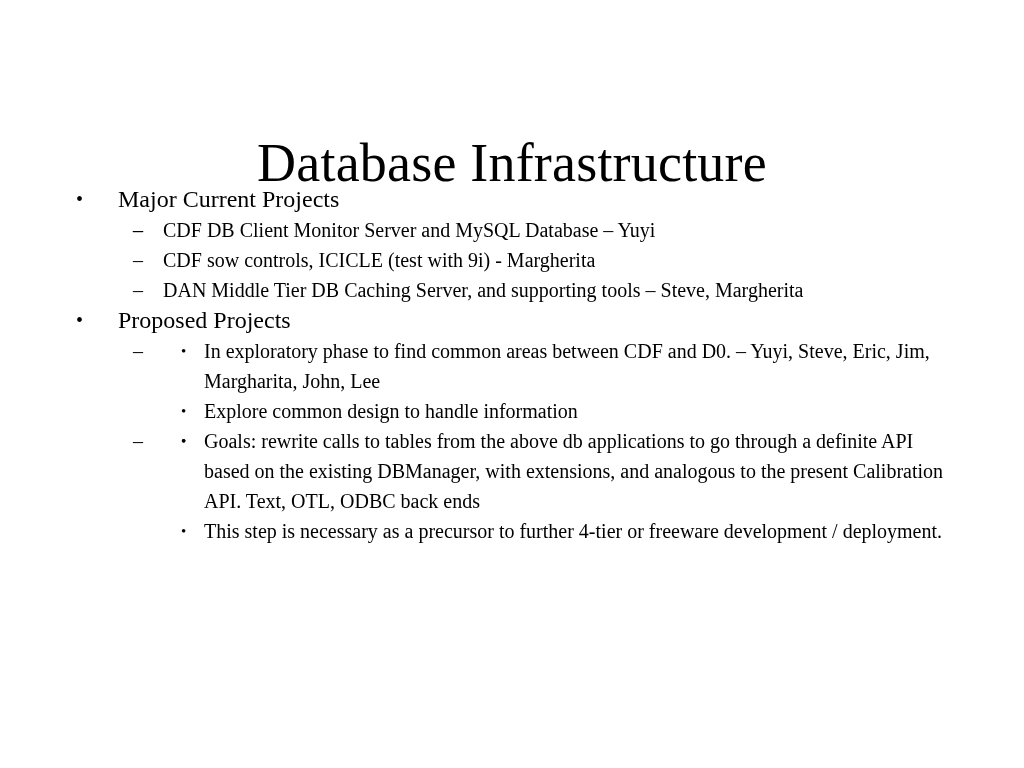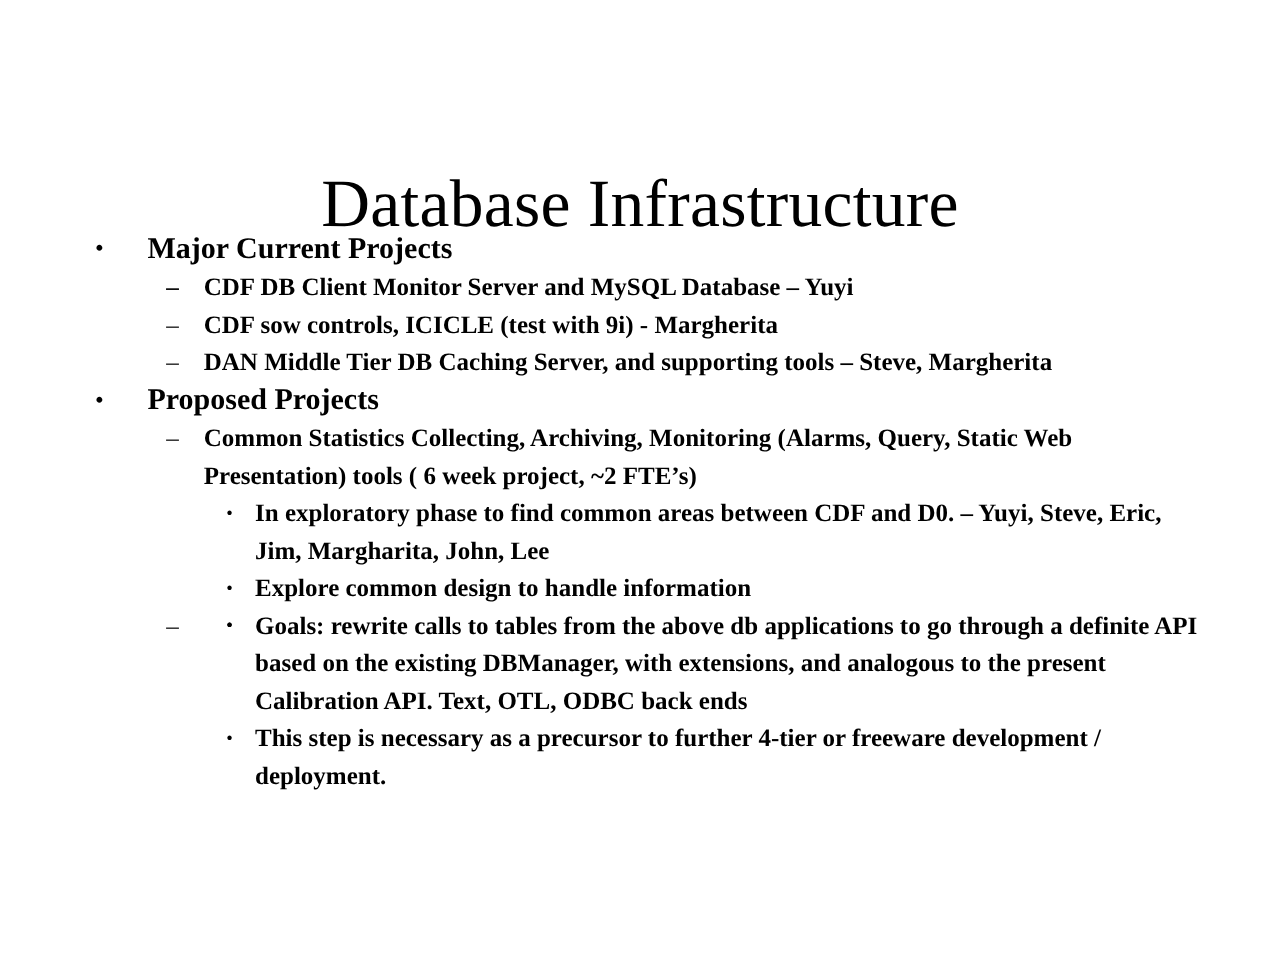--- a/index.html
+++ b/index.html
@@ -52,21 +52,20 @@
 
   .bullet .marker {
     position: absolute;
     top: 0;
     display: inline-block;
     text-align: left;
   }
 
   .bullet .text {
     display: block;
-    font-weight: bold;
   }
 
   
   .lvl1 {
     font-size: 24px;
     line-height: 31px;
     padding-left: 56px;
     margin-top: 0;
   }
   .lvl1 .marker {
@@ -126,21 +125,20 @@
       <div class="bullet lvl2">
         <span class="marker">–</span>
         <span class="text">DAN Middle Tier DB Caching Server, and supporting tools – Steve, Margherita</span>
       </div>
       <div class="bullet lvl1">
         <span class="marker">•</span>
         <span class="text">Proposed Projects</span>
       </div>
       <div class="bullet lvl2">
         <span class="marker">–</span>
-        <span class="text">Common Statistics Collecting, Archiving, Monitoring (Alarms, Query, Static Web Presentation) tools ( 6 week project, ~2 FTE’s)</span>
       </div>
       <div class="bullet lvl3">
         <span class="marker">•</span>
         <span class="text">In exploratory phase to find common areas between CDF and D0. – Yuyi, Steve, Eric, Jim, Margharita, John, Lee</span>
       </div>
       <div class="bullet lvl3">
         <span class="marker">•</span>
         <span class="text">Explore common design to handle information</span>
       </div>
       <div class="bullet lvl3">

